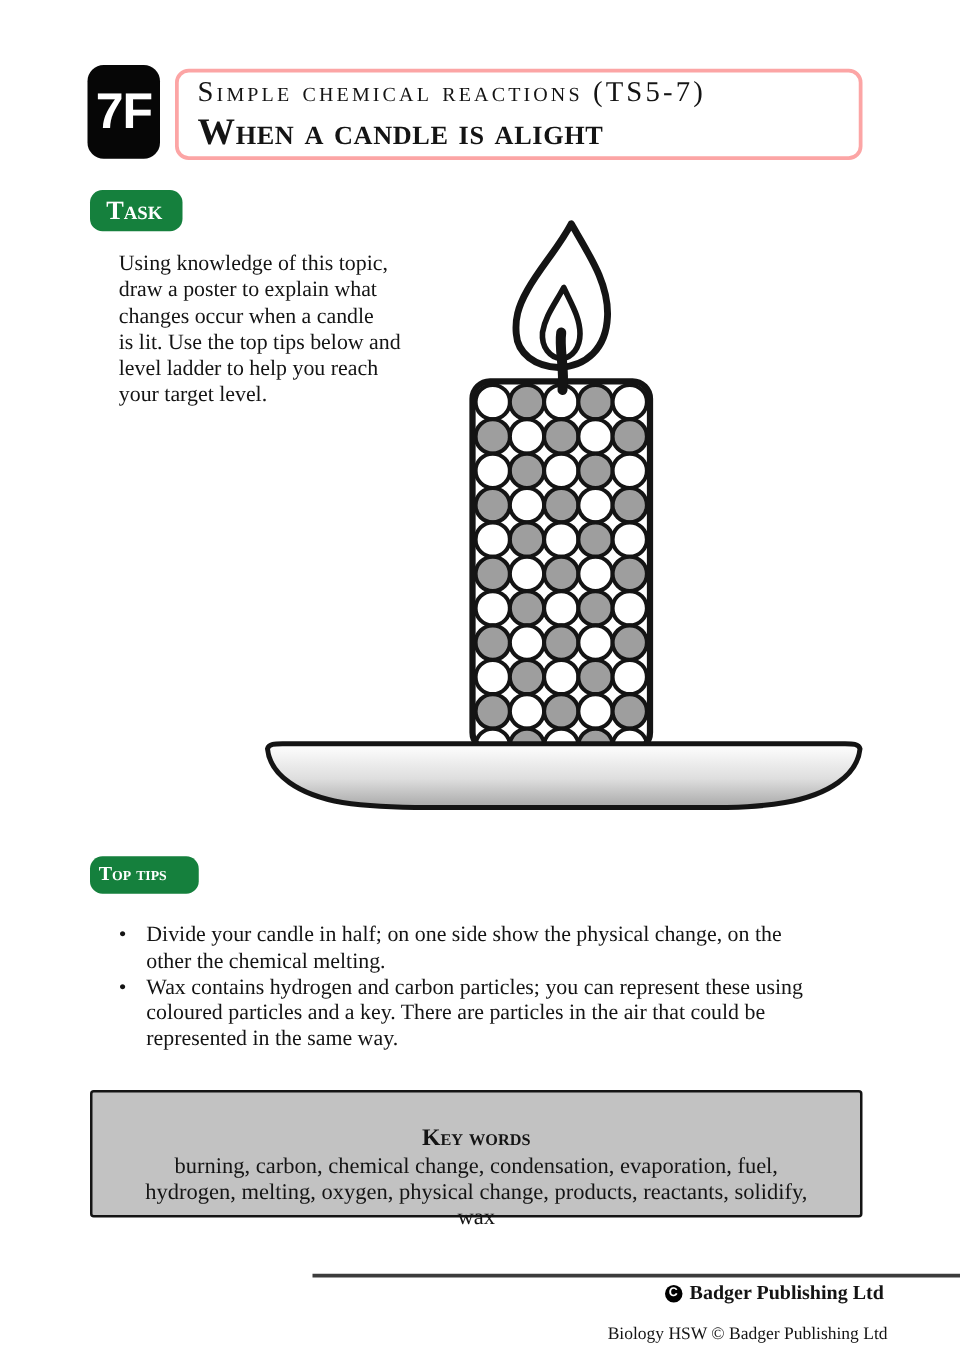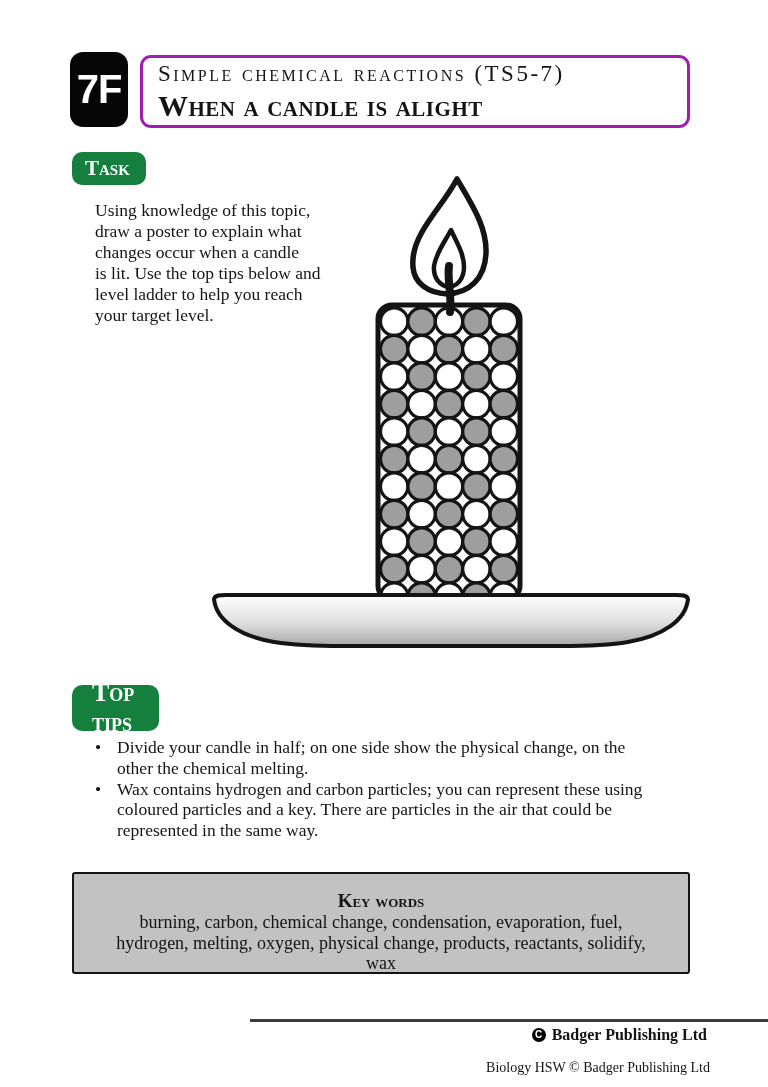--- a/index.html
+++ b/index.html
@@ -10,48 +10,48 @@
   }
   .badge-7f {
     position:absolute; left:70px; top:52px; width:58px; height:75px;
     background:#060606; border-radius:13px; color:#ffffff;
     font-family:"Liberation Sans","DejaVu Sans",sans-serif; font-weight:bold;
     font-size:40px; display:flex; align-items:center; justify-content:center;
     letter-spacing:-1px;
   }
   .title-box {
     position:absolute; left:140px; top:55px; width:550px; height:73px;
-    border:3px solid #a21caf; border-radius:11px; box-sizing:border-box;
+    border:3px solid #fca5a5; border-radius:11px; box-sizing:border-box;
     padding:1px 0 0 15px; background:#ffffff;
   }
   .subtitle {
     font-variant:small-caps; font-size:23px; letter-spacing:2.5px; line-height:30px;
     white-space:nowrap;
   }
   .main-title {
     font-variant:small-caps; font-weight:bold; font-size:30px; letter-spacing:0.5px;
     line-height:34px; white-space:nowrap;
   }
   .pill {
     position:absolute; background:#15803d; color:#ffffff;
     font-variant:small-caps; font-weight:bold; border-radius:10px;
     display:flex; align-items:center; box-sizing:border-box;
   }
   .task-pill { left:72px; top:152px; width:74px; height:33px; font-size:21px; padding-left:13px; }
-  .tips-pill { left:72px; top:685px; width:87px; height:46px; font-size:26px; padding-left:20px; }
+  .tips-pill { left:72px; top:685px; width:87px; height:30px; font-size:16px; padding-left:7px; }
   .task-text { position:absolute; left:95px; top:200px; font-size:17.5px; line-height:20.9px; }
   .candle-svg { position:absolute; left:200px; top:172px; }
   .tips { position:absolute; left:95px; top:737px; font-size:17.5px; line-height:20.8px; }
   .tip-line { display:flex; white-space:nowrap; }
   .tip-line .dot { width:22px; flex:0 0 22px; }
   .tip-line.cont { padding-left:22px; }
   .keywords-box {
     position:absolute; left:72px; top:872px; width:618px; height:102px;
     box-sizing:border-box; background:#c2c2c2; border:2px solid #141414;
-    border-radius:3px; text-align:center; padding-top:15px;
+    border-radius:3px; text-align:center; padding-top:25px;
   }
   .kw-title { font-variant:small-caps; font-weight:bold; font-size:19px; line-height:23px; }
   .kw-line { font-size:18px; line-height:20.6px; }
   .footer-title { position:absolute; left:253px; top:998px; font-weight:bold; font-size:19px; white-space:nowrap; }
   .footer-rule { position:absolute; left:250px; top:1019px; width:518px; height:3px; background:#3c3c3c; }
   .copyright-row {
     position:absolute; top:1026px; right:61px; display:flex; align-items:center;
     gap:6px; font-weight:bold; font-size:16px; white-space:nowrap;
   }
   .c-icon {

